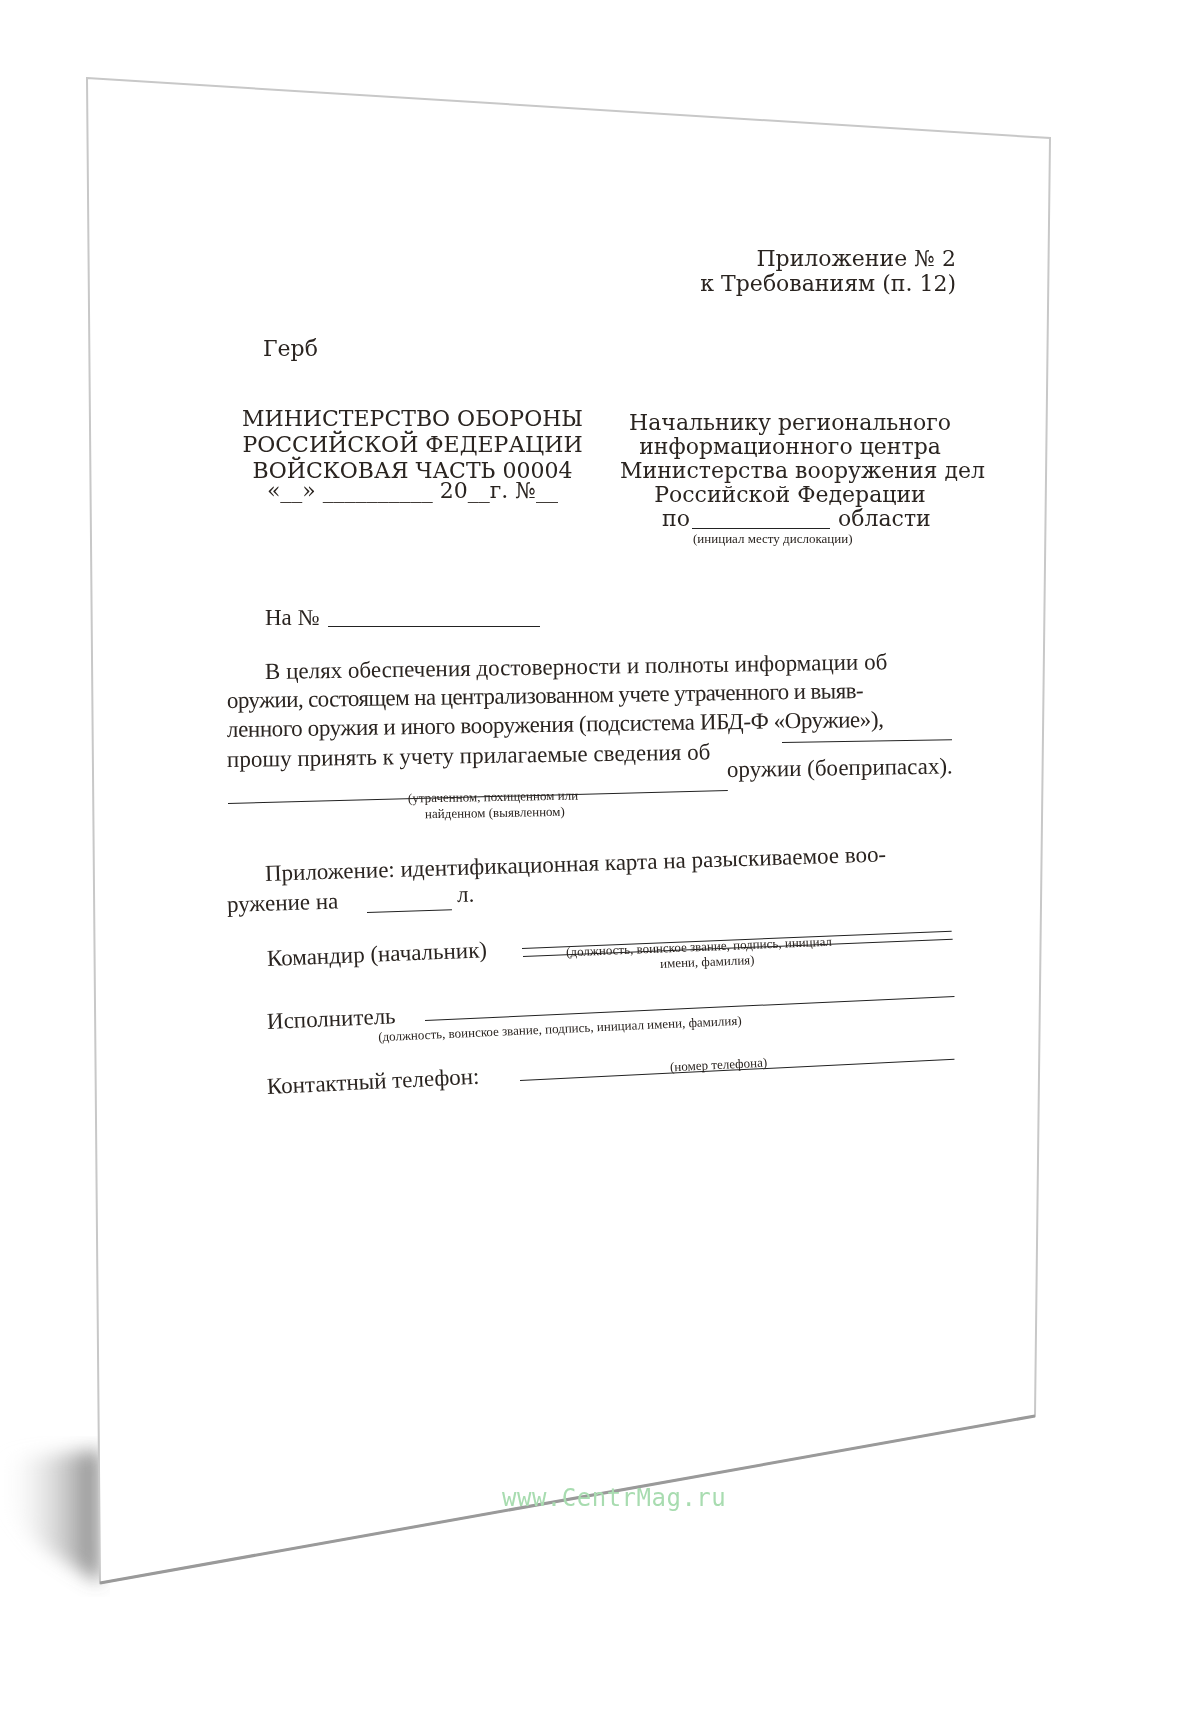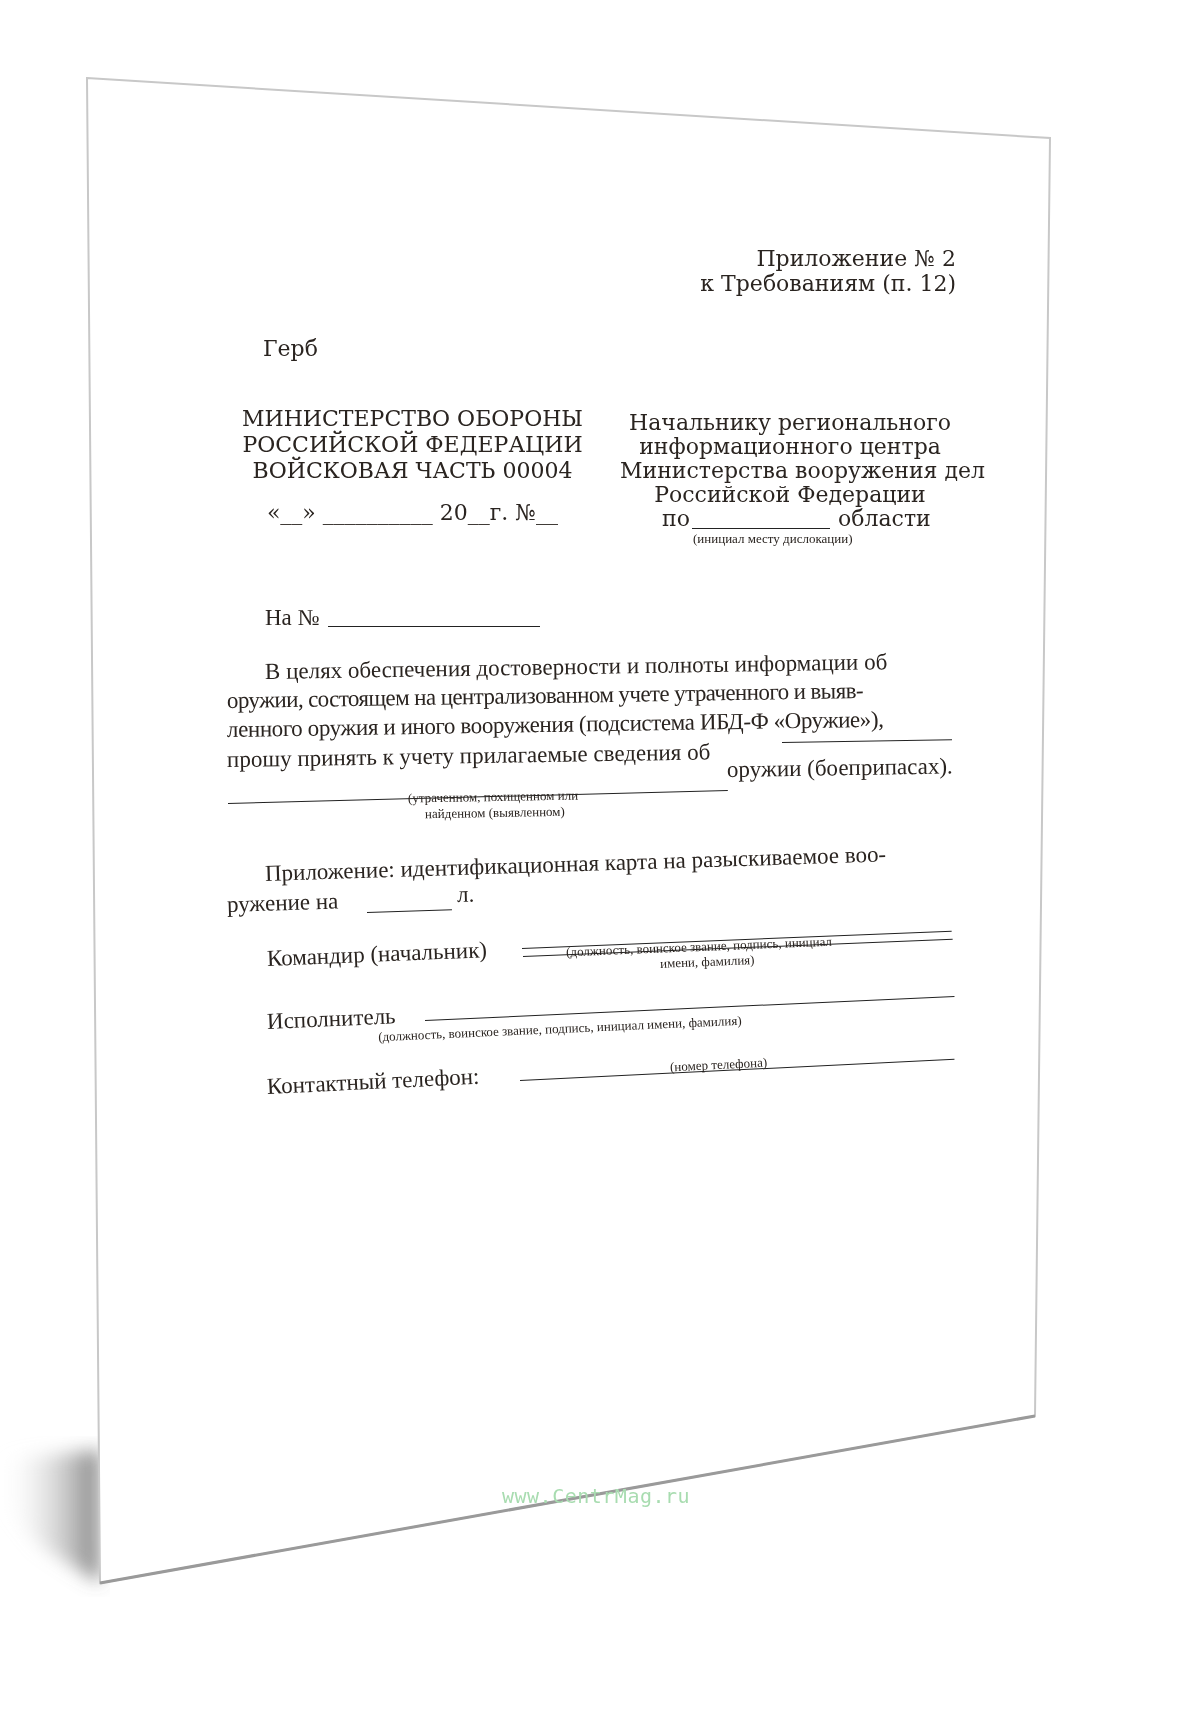--- a/index.html
+++ b/index.html
@@ -7,21 +7,21 @@
          font-family: "DejaVu Serif", "Liberation Serif", serif; color: #2a2420; }
   .stage { position: absolute; left: 0; top: 0; width: 1200px; height: 1728px; }
   svg.page-svg { position: absolute; left: 0; top: 0; }
   .t { position: absolute; white-space: nowrap; line-height: 1; }
   .hdr { font-size: 22px; }
   .body-txt { font-size: 23px; font-family: "Liberation Serif", "DejaVu Serif", serif; transform-origin: left center; }
   .small { font-size: 13px; font-family: "Liberation Serif", serif; }
   .center { text-align: center; }
   .line { position: absolute; height: 0; border-top: 1.6px solid #222; transform-origin: left center; }
   .watermark { position: absolute; font-family: "DejaVu Sans Mono", "Liberation Mono", monospace;
-               font-size: 20px; color: #a8dcb0; letter-spacing: 0.5px; }
+               font-size: 24px; color: #a8dcb0; letter-spacing: 0.5px; }
 </style>
 </head>
 <body>
 
 <div class="stage">
 
   <svg class="page-svg" width="1200" height="1728">
     <defs>
       <linearGradient id="shadowGrad" x1="1" y1="0" x2="0" y2="0">
         <stop offset="0" stop-color="#555" stop-opacity="0.75"></stop>
@@ -40,21 +40,21 @@
   </svg>
 
   <div class="t hdr" style="right:244px; top:248px; text-align:right;">Приложение № 2</div>
   <div class="t hdr" style="right:244px; top:273px; text-align:center;">к Требованиям (п. 12)</div>
 
   <div class="t hdr" style="left:263px; top:338px;">Герб</div>
 
   <div class="t hdr center" style="left:240px; width:345px; top:408px;">МИНИСТЕРСТВО ОБОРОНЫ</div>
   <div class="t hdr center" style="left:240px; width:345px; top:434px;">РОССИЙСКОЙ ФЕДЕРАЦИИ</div>
   <div class="t hdr center" style="left:240px; width:345px; top:460px;">ВОЙСКОВАЯ ЧАСТЬ 00004</div>
-  <div class="t hdr center" style="left:240px; width:345px; top:502px;">«__» __________ 20__г. №__</div>
+  <div class="t hdr center" style="left:240px; width:345px; top:480px;">«__» __________ 20__г. №__</div>
 
   <div class="t hdr center" style="left:620px; width:340px; top:412px;">Начальнику регионального</div>
   <div class="t hdr center" style="left:620px; width:340px; top:436px;">информационного центра</div>
   <div class="t hdr center" style="left:620px; width:340px; top:460px;">Министерства вооружения дел</div>
   <div class="t hdr center" style="left:620px; width:340px; top:484px;">Российской Федерации</div>
   <div class="t hdr" style="left:662px; top:508px;">по</div>
   <div class="line" style="left:692px; top:528px; width:138px;"></div>
   <div class="t hdr" style="left:838px; top:508px;">области</div>
   <div class="t small" style="left:693px; top:532px;">(инициал месту дислокации)</div>
 

